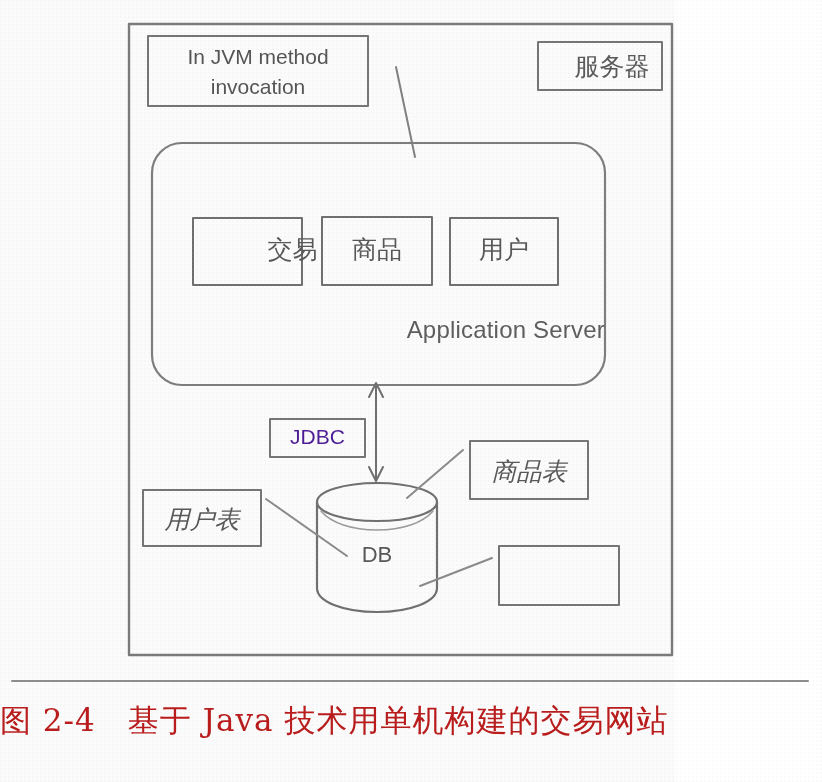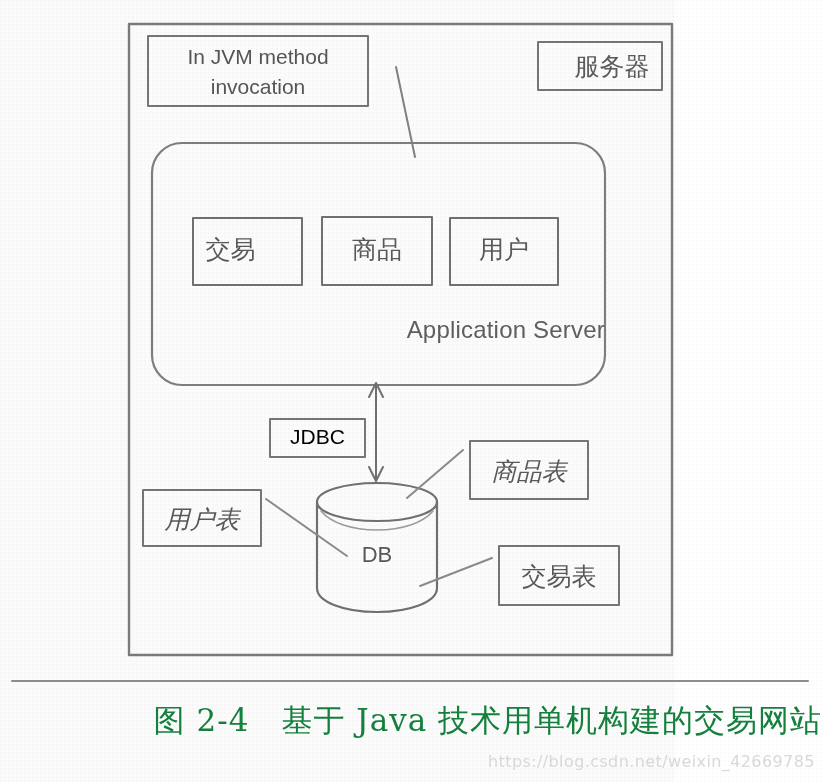--- a/index.html
+++ b/index.html
@@ -72,42 +72,42 @@
     text-align: right;
     font-size: 24px;
     letter-spacing: 0.2px;
     color: #5e5e5e;
   }
   .label-jdbc {
     left: 270px; top: 425px;
     width: 95px;
     text-align: center;
     font-size: 21px;
-    color: #000000;
+    color: #4c1d95;
   }
   .label-db {
     left: 317px; top: 542px;
     width: 120px;
     text-align: center;
     font-size: 22px;
     color: #585858;
   }
   .tbl-label {
     font-size: 25px;
     text-align: center;
     color: #585858;
   }
   .caption {
     position: absolute;
     left: 0; top: 700px;
     width: 822px;
-    text-align: right;
+    text-align: left;
     font-family: "DejaVu Serif", "Liberation Serif", serif;
     font-size: 31px;
-    color: #15803d;
+    color: #b91c1c;
     letter-spacing: 1px;
     white-space: nowrap;
   }
   .watermark {
     position: absolute;
     left: 488px; top: 752px;
     font-family: "DejaVu Sans", "Liberation Sans", sans-serif;
     font-size: 16px;
     color: #d8d8d8;
     letter-spacing: 0.4px;
@@ -158,31 +158,29 @@
       <path d="M 12 681 L 808 681" stroke="#8d8d8d" stroke-width="2"></path>
     </g>
   </svg>
 
   <div id="grain"></div>
 
   <div class="txt label-jvm">In JVM method invocation</div>
 
   <div class="txt label-server cn">服务器</div>
 
-  <div class="txt cell-label cn" style="left:176px; top:233px; width:109px;">交易</div>
+  <div class="txt cell-label cn" style="left:193px; top:233px; width:109px;padding-left:45px;">交易</div>
   <div class="txt cell-label cn" style="left:322px; top:233px; width:110px;font-family:Liberation Mono, monospace;">商品</div>
   <div class="txt cell-label cn" style="left:450px; top:233px; width:108px;">用户</div>
 
   <div class="txt label-appserver">Application Server</div>
 
   <div class="txt label-jdbc">JDBC</div>
 
   <div class="txt label-db">DB</div>
 
   <div class="txt tbl-label cn" style="left:143px; top:503px; width:118px;font-style:italic;">用户表</div>
   <div class="txt tbl-label cn" style="left:470px; top:455px; width:118px;font-style:italic;">商品表</div>
-  <div class="txt tbl-label cn" style="left:499px; top:560px; width:120px;">交易表</div>
 
   <div class="caption cn">图 2-4　基于 Java 技术用单机构建的交易网站</div>
 
-  <div class="watermark">https://blog.csdn.net/weixin_42669785</div>
 
 </div>
 
 </body></html>

